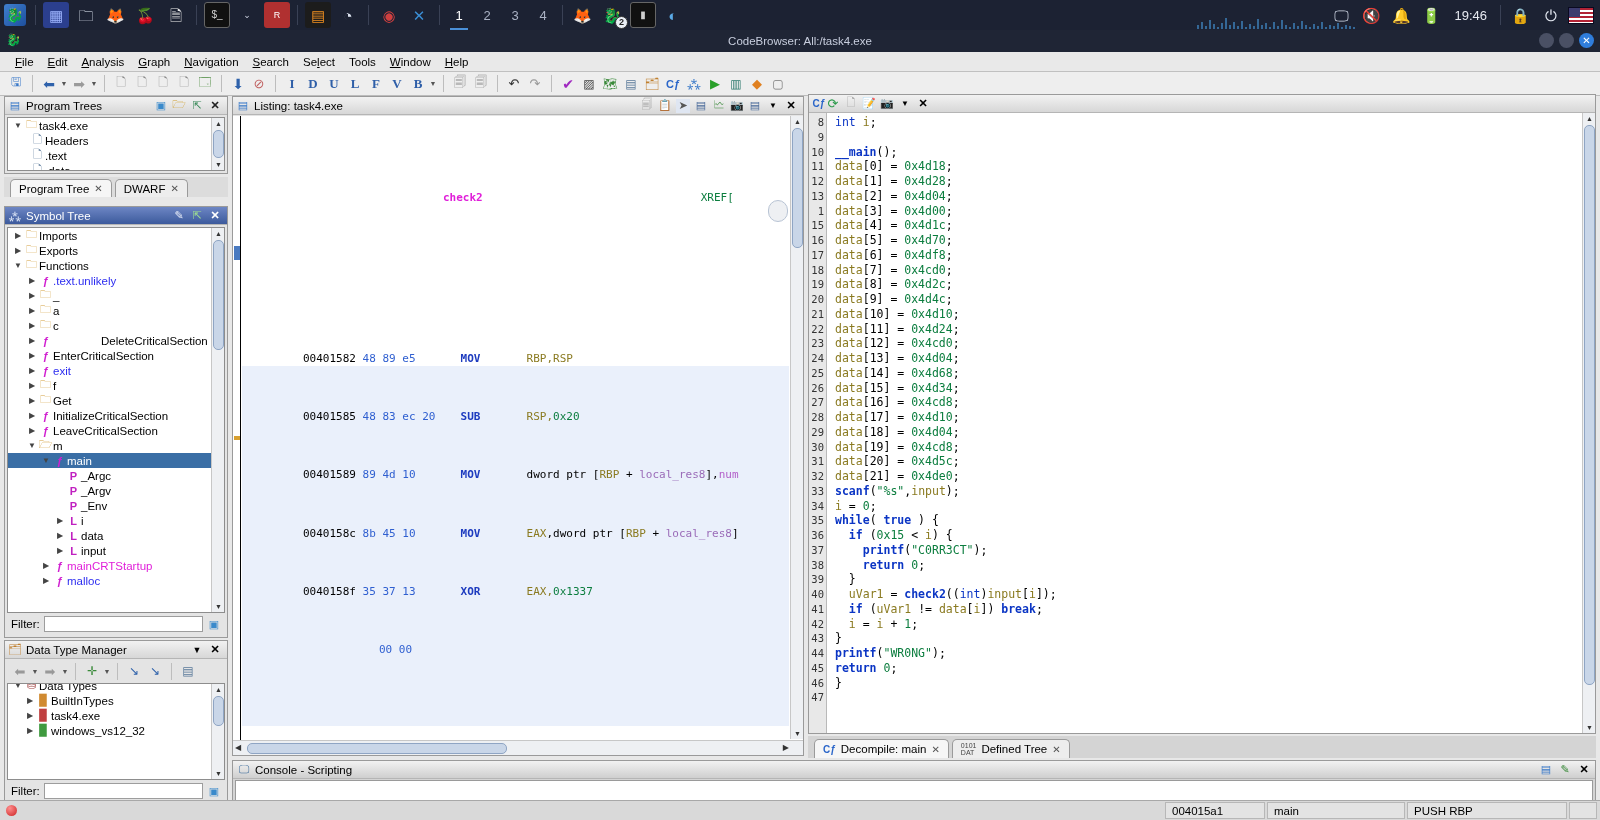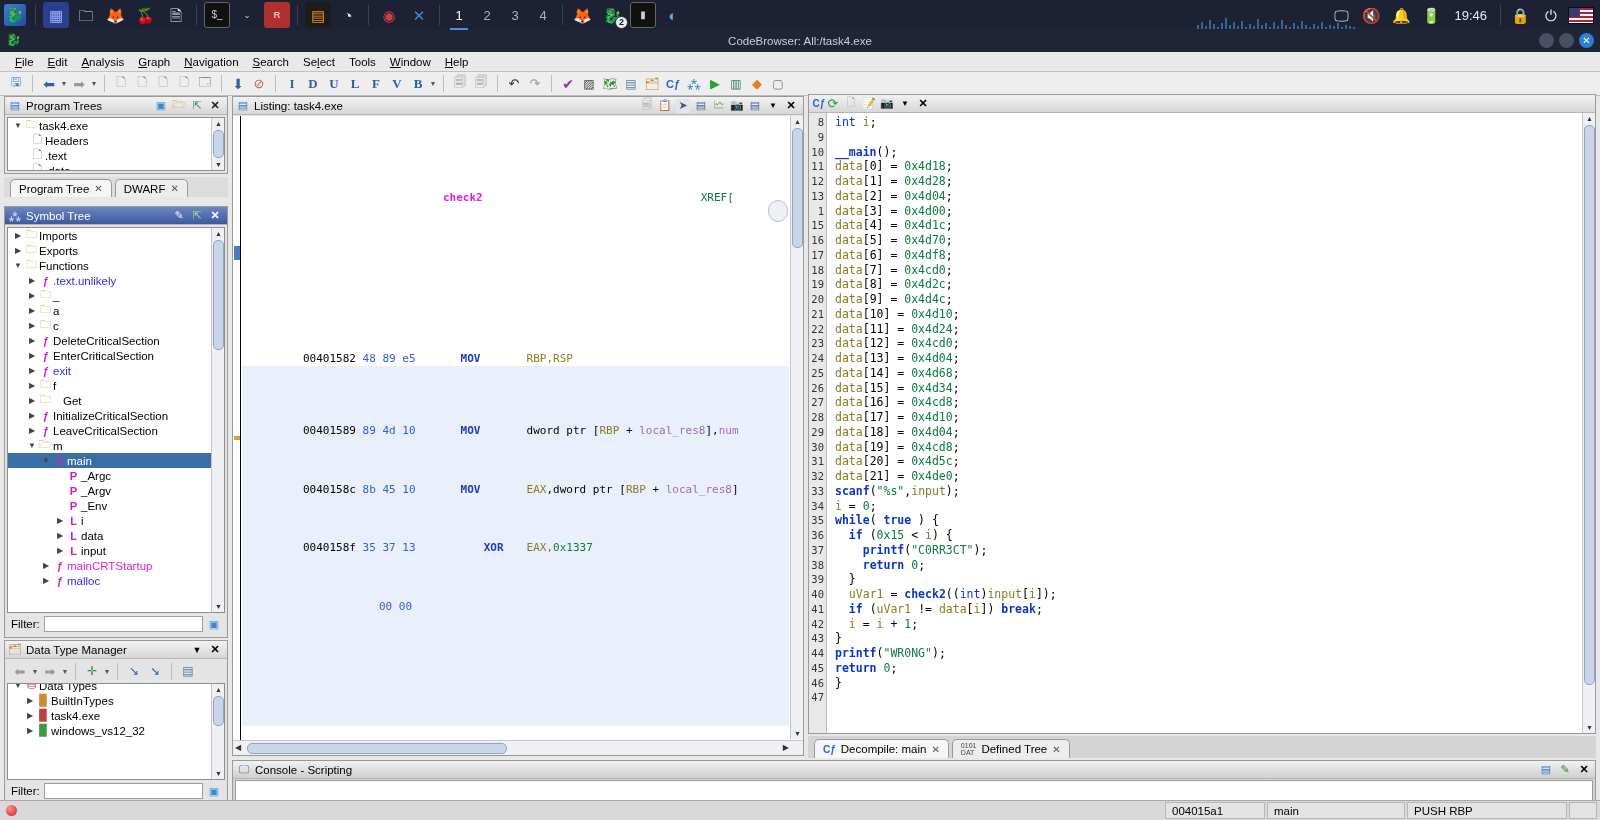--- a/index.html
+++ b/index.html
@@ -486,41 +486,41 @@
               <span style="color: rgb(0, 0, 0);">a</span>
             </div>
             <div class="trow" style="padding-left: 18px;">
               <span class="twist">▶</span>
               <span class="tico" style="color: rgb(212, 160, 64);">🗀</span>
               <span style="color: rgb(0, 0, 0);">c</span>
             </div>
             <div class="trow" style="padding-left: 18px;">
               <span class="twist">▶</span>
               <span class="tico" style="color: rgb(208, 31, 208); font-style: italic; font-weight: bold;">ƒ</span>
-              <span style="color: rgb(0, 0, 0);">DeleteCriticalSection</span>
+              <span style="color: rgb(0, 0, 0); margin-left: 48px;">DeleteCriticalSection</span>
             </div>
             <div class="trow" style="padding-left: 18px;">
               <span class="twist">▶</span>
               <span class="tico" style="color: rgb(208, 31, 208); font-style: italic; font-weight: bold;">ƒ</span>
               <span style="color: rgb(0, 0, 0);">EnterCriticalSection</span>
             </div>
             <div class="trow" style="padding-left: 18px;">
               <span class="twist">▶</span>
               <span class="tico" style="color: rgb(208, 31, 208); font-style: italic; font-weight: bold;">ƒ</span>
               <span style="color: rgb(45, 45, 240);">exit</span>
             </div>
             <div class="trow" style="padding-left: 18px;">
               <span class="twist">▶</span>
               <span class="tico" style="color: rgb(212, 160, 64);">🗀</span>
               <span style="color: rgb(0, 0, 0);">f</span>
             </div>
             <div class="trow" style="padding-left: 18px;">
               <span class="twist">▶</span>
               <span class="tico" style="color: rgb(212, 160, 64);">🗀</span>
-              <span style="color: rgb(0, 0, 0); margin-left: 10px;">Get</span>
+              <span style="color: rgb(0, 0, 0);">Get</span>
             </div>
             <div class="trow" style="padding-left: 18px;">
               <span class="twist">▶</span>
               <span class="tico" style="color: rgb(208, 31, 208); font-style: italic; font-weight: bold;">ƒ</span>
               <span style="color: rgb(0, 0, 0);">InitializeCriticalSection</span>
             </div>
             <div class="trow" style="padding-left: 18px;">
               <span class="twist">▶</span>
               <span class="tico" style="color: rgb(208, 31, 208); font-style: italic; font-weight: bold;">ƒ</span>
               <span style="color: rgb(0, 0, 0);">LeaveCriticalSection</span>
@@ -671,26 +671,27 @@
 
       <div class="lcode">
         <div class="lrow">&nbsp;</div>
         <div class="lrow"><span style="display:inline-block;width:140px;"></span><span class="c-label">check2</span><span style="display:inline-block;width:218px;"></span><span class="c-xref">XREF</span><span class="c-xref">[</span></div>
         <div class="lrow">&nbsp;</div>
         <div class="lrow">&nbsp;</div>
 
 
         <div class="lrow"><span class="c-addr">00401582</span> <span class="c-bytes" style="display:inline-block;width:98px;">48 89 e5</span><span class="c-mnem" style="display:inline-block;width:66px;">MOV</span><span class="c-reg">RBP,RSP</span></div>
 
+        <div class="lrow"><span class="c-addr">00401585</span> <span class="c-bytes" style="display:inline-block;width:98px;">48 83 ec 20</span><span class="c-mnem" style="display:inline-block;width:66px;">SUB</span><span class="c-reg">RSP,</span><span class="c-num">0x20</span></div>
 
         <div class="lrow"><span class="c-addr">00401589</span> <span class="c-bytes" style="display:inline-block;width:98px;">89 4d 10</span><span class="c-mnem" style="display:inline-block;width:66px;">MOV</span><span style="color:#000;">dword ptr [<span class="c-reg">RBP</span> + <span class="c-var">local_res8</span>],<span class="c-stack">num</span></span></div>
 
         <div class="lrow"><span class="c-addr">0040158c</span> <span class="c-bytes" style="display:inline-block;width:98px;">8b 45 10</span><span class="c-mnem" style="display:inline-block;width:66px;">MOV</span><span style="color:#000;"><span class="c-reg">EAX</span>,dword ptr [<span class="c-reg">RBP</span> + <span class="c-var">local_res8</span>]</span></div>
 
-        <div class="lrow"><span class="c-addr">0040158f</span> <span class="c-bytes" style="display:inline-block;width:98px;">35 37 13</span><span class="c-mnem" style="display:inline-block;width:66px;text-align:center;">XOR</span><span class="c-reg">EAX,</span><span class="c-num">0x1337</span></div>
+        <div class="lrow"><span class="c-addr">0040158f</span> <span class="c-bytes" style="display:inline-block;width:98px;">35 37 13</span><span class="c-mnem" style="display:inline-block;width:66px;">XOR</span><span class="c-reg">EAX,</span><span class="c-num">0x1337</span></div>
 
         <div class="lrow"><span style="display:inline-block;width:76px;"></span><span class="c-bytes">00 00</span></div>
 
         
 
         
 
         
 
         

